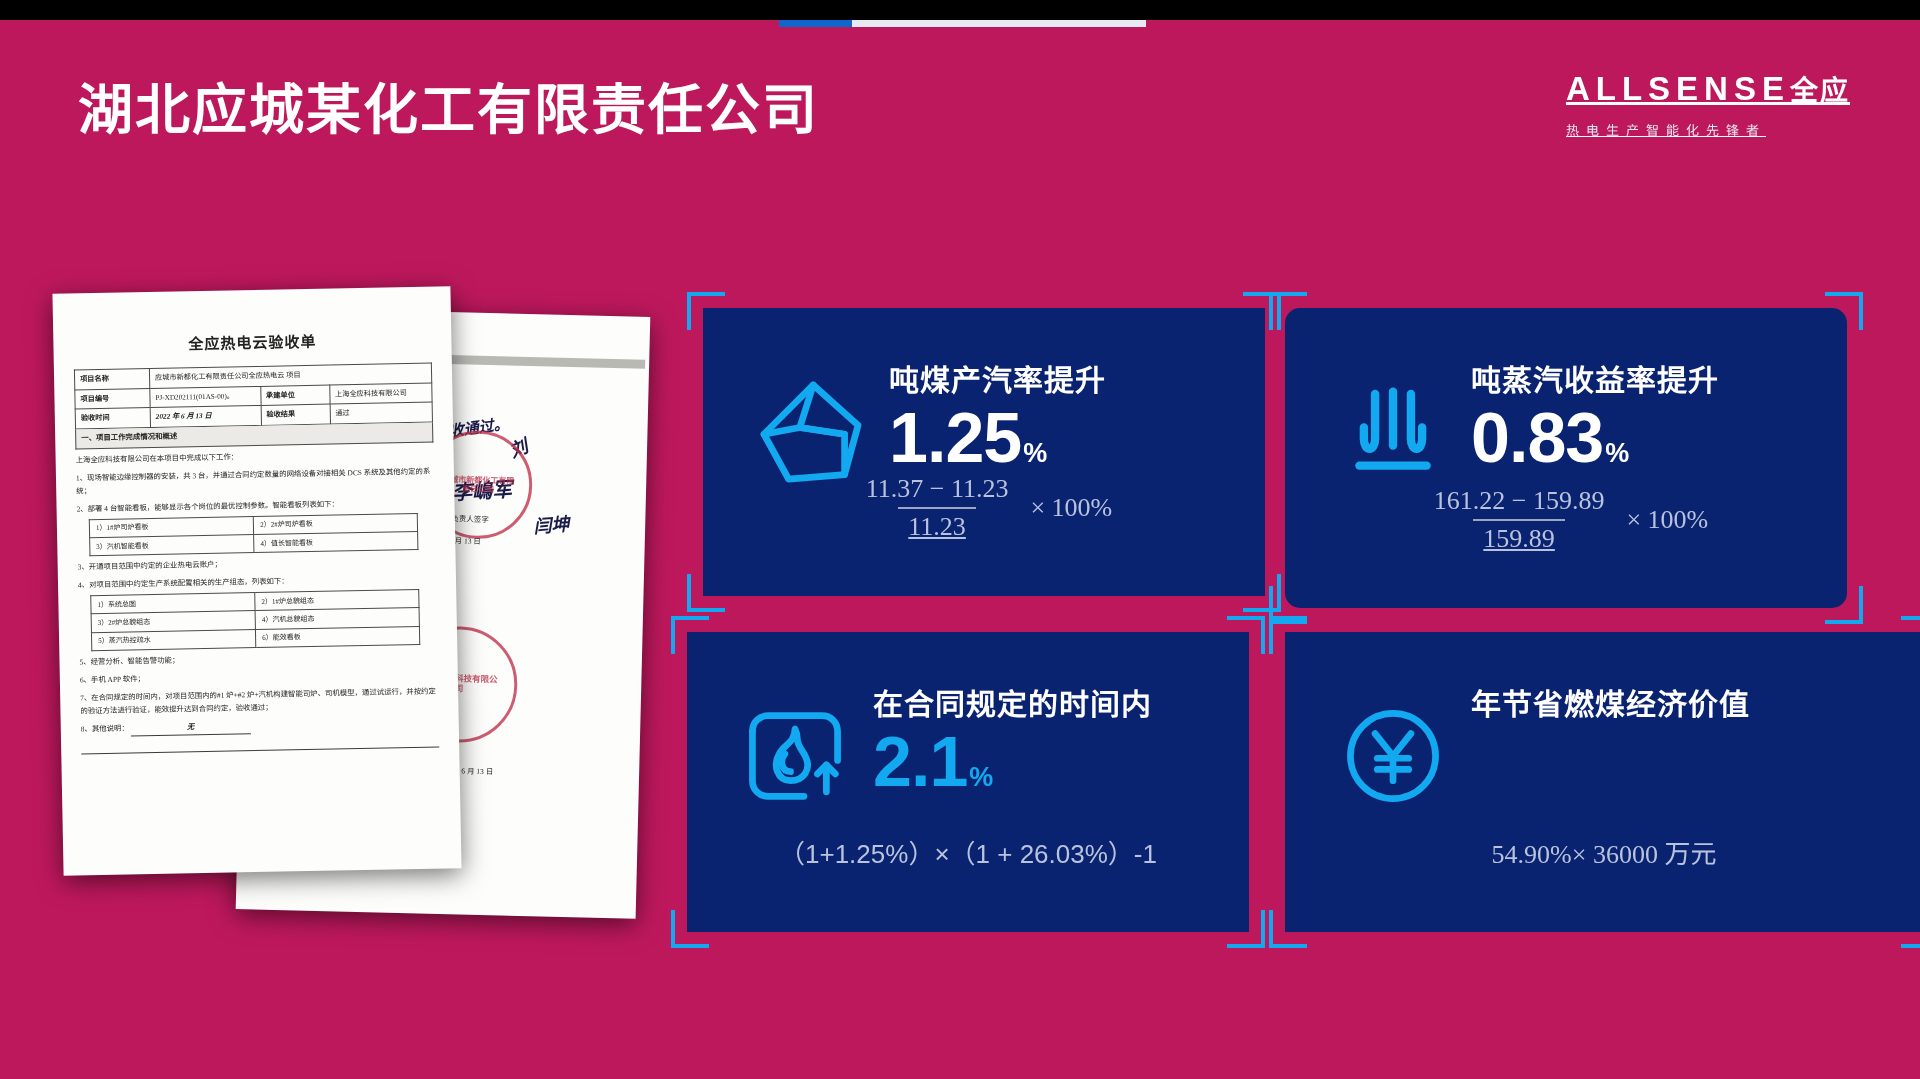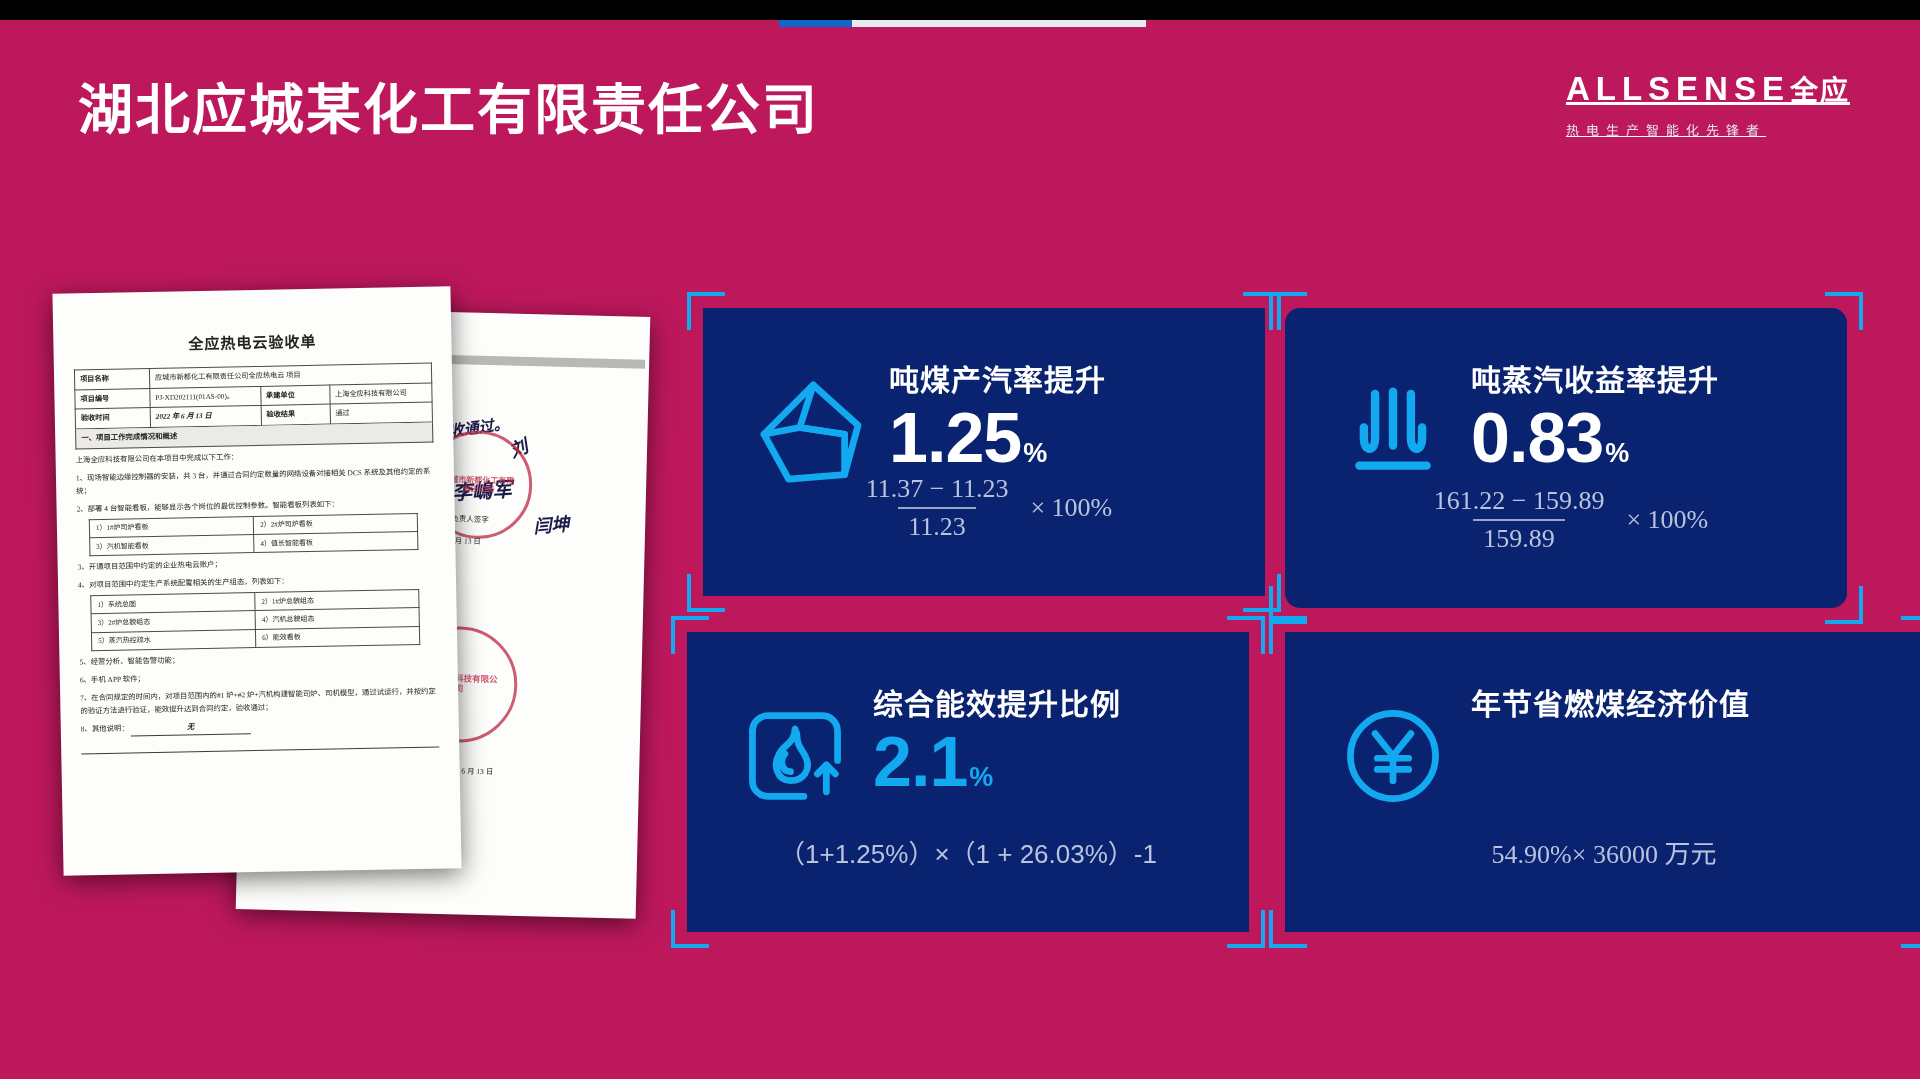--- a/index.html
+++ b/index.html
@@ -271,21 +271,21 @@
     font-size: 26px;
     white-space: nowrap;
   }
   .frac {
     display: inline-flex;
     flex-direction: column;
     align-items: center;
     margin-right: 12px;
   }
   .frac .num { padding: 0 10px 3px; }
-  .frac .den { border-top: 2px solid #9aa6c4; padding: 3px 10px 0; }
+  .frac .den { border-top: 2px solid #9aa6c4; padding: 3px 10px 0; text-decoration: underline; }
   .formula-plain {
     position: absolute;
     left: 0;
     right: 0;
     bottom: 62px;
     text-align: center;
     color: #b9c3dd;
     font-family: "Liberation Serif", "DejaVu Serif", serif;
     font-size: 26px;
     white-space: nowrap;
@@ -485,21 +485,21 @@
           <svg viewBox="0 0 100 100" fill="none" stroke="#12a9f0" stroke-width="6" stroke-linecap="round" stroke-linejoin="round">
             <path d="M12 28 C12 20 18 14 26 14 L74 14 C82 14 88 20 88 28 L88 54"></path>
             <path d="M12 28 L12 72 C12 80 18 86 26 86 L58 86"></path>
             <path d="M50 26 C50 38 40 40 36 48 C30 58 34 72 46 72 C58 72 64 62 60 52 C57 44 52 42 52 34 C52 30 51 28 50 26 Z"></path>
             <path d="M41 48 C36 54 38 64 46 64"></path>
             <path d="M78 82 L78 58"></path>
             <path d="M70 66 L78 58 L86 66"></path>
           </svg>
         </div>
         <div class="kpi-text">
-          <div class="kpi-label">综合能效提升比例</div>
+          <div class="kpi-label">在合同规定的时间内</div>
           <div class="kpi-value accent">
             <span class="kpi-num">2.1</span><span class="kpi-unit">%</span>
           </div>
         </div>
       </div>
       <div class="formula-plain formula-sans">（1+1.25%）×（1 + 26.03%）-1</div>
     </div>
 
     <div class="kpi-card" id="kpi-3">
       <span class="corner c-tl"></span>

